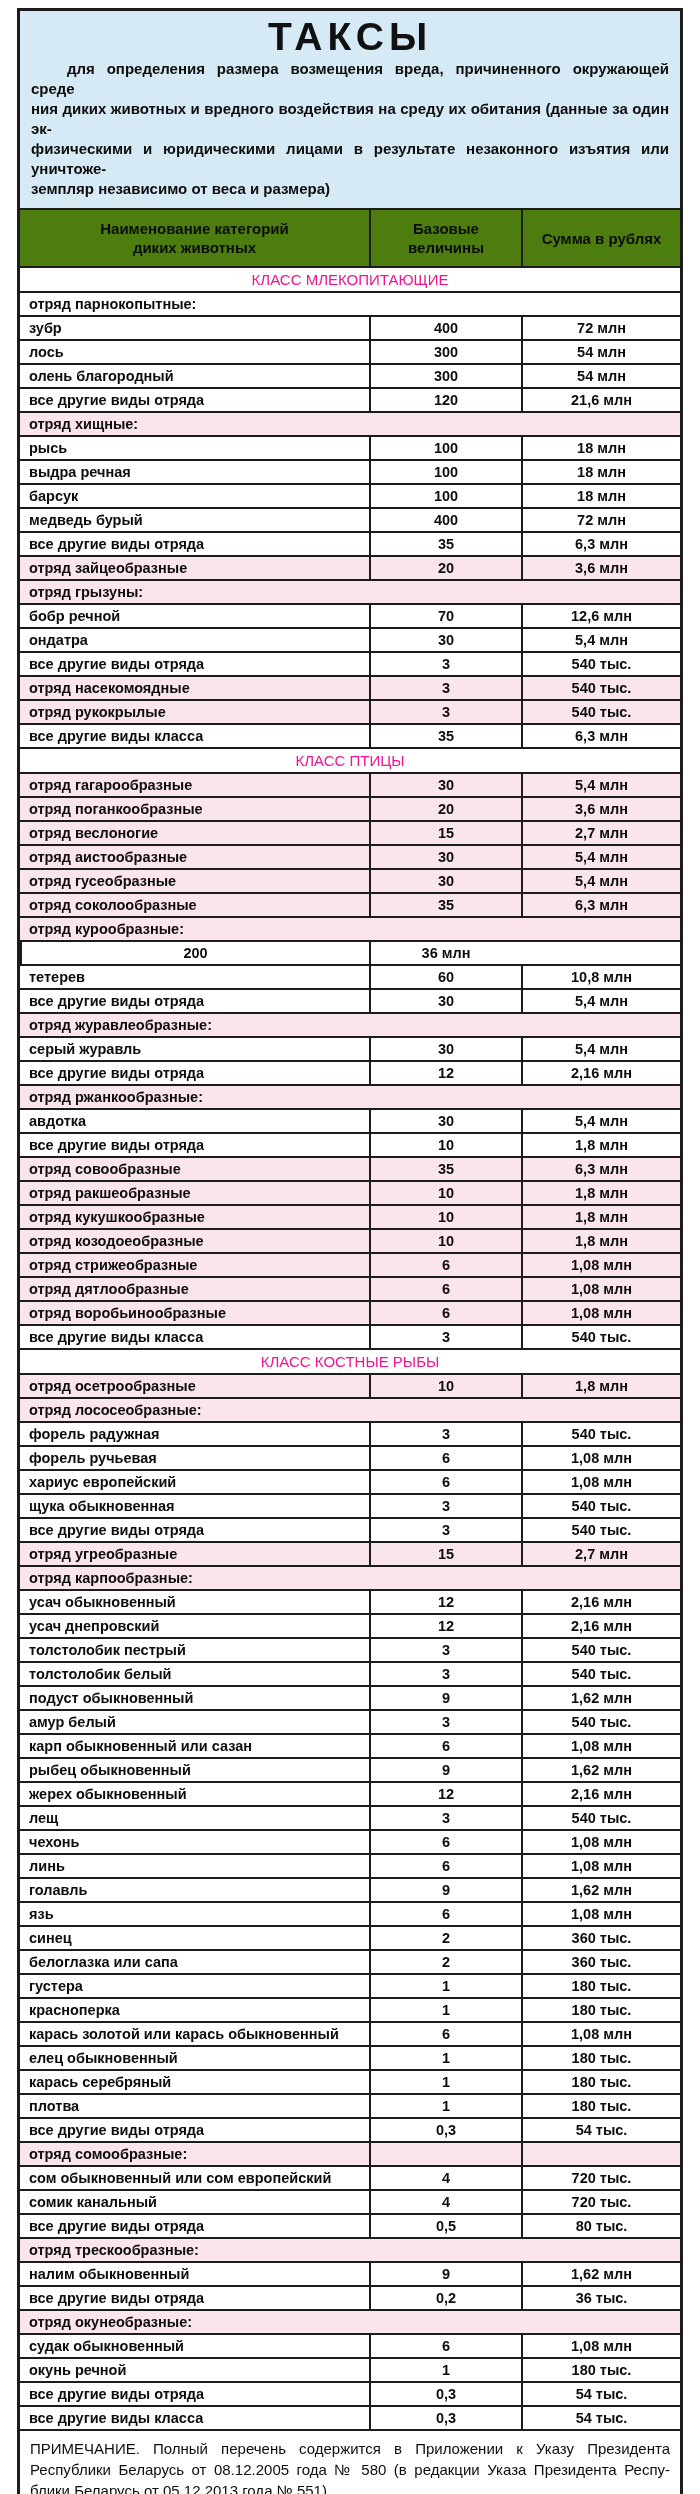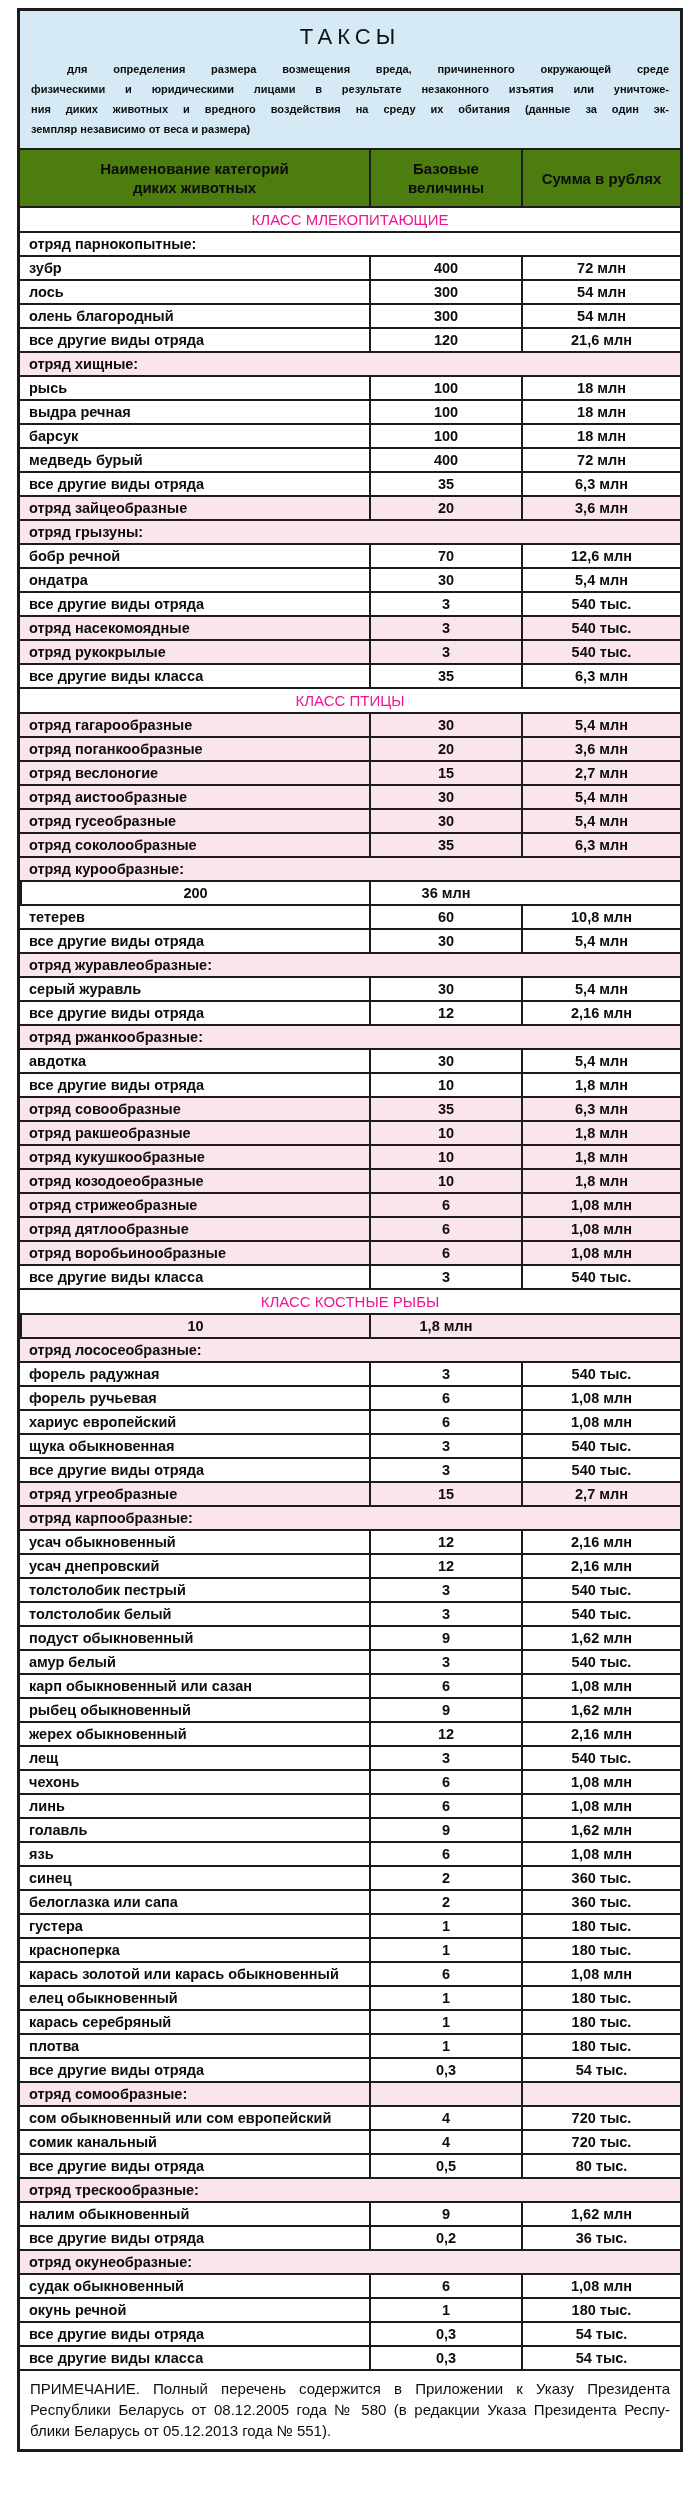--- a/index.html
+++ b/index.html
@@ -18,25 +18,25 @@
   .tbl{
     position:absolute;left:17px;top:8px;width:666px;
     border:3px solid var(--border);background:#fff;
   }
   
   .head-blue{
     background:var(--blue);
     padding:8px 11px 9px 11px;
   }
   .doc-title{
-    text-align:center;font-size:22px;line-height:36px;font-weight:400;
+    text-align:center;font-size:39px;line-height:36px;font-weight:700;
     letter-spacing:5px;color:#111;margin-bottom:4px;
   }
   .intro-line{
-    font-size:11px;line-height:20px;font-weight:700;
+    font-size:15px;line-height:20px;font-weight:700;
     text-align:justify;text-align-last:justify;white-space:normal;
   }
   .intro-line.first{text-indent:36px;}
   .intro-line.last{text-align-last:left;}
   
   .colhead{
     display:grid;grid-template-columns:349px 152px 1fr;
     border-top:2px solid var(--border);
     background:#4d7c0f;
   }
@@ -78,22 +78,22 @@
   .note-line.last{text-align-last:left;}
 </style>
 </head>
 <body>
 
 <div class="tbl">
   <div class="head-blue">
     <div class="doc-title">ТАКСЫ</div>
     <div>
         <div class="intro-line first">для определения размера возмещения вреда, причиненного окружающей среде</div>
+        <div class="intro-line">ния диких животных и вредного воздействия на среду их обитания (данные за один эк-</div>
         <div class="intro-line">физическими и юридическими лицами в результате незаконного изъятия или уничтоже-</div>
-        <div class="intro-line">ния диких животных и вредного воздействия на среду их обитания (данные за один эк-</div>
         <div class="intro-line last">земпляр независимо от веса и размера)</div>
       </div>
   </div>
   <div class="colhead">
     <div class="hcell">Наименование категорий
 диких животных</div>
     <div class="hcell">Базовые
 величины</div>
     <div class="hcell">Сумма в рублях</div>
   </div>
@@ -297,20 +297,21 @@
         <div class="cell num">6</div>
         <div class="cell num">1,08 млн</div>
       </div>
       <div class="row">
         <div class="cell name">все другие виды класса</div>
         <div class="cell num">3</div>
         <div class="cell num">540 тыс.</div>
       </div>
       <div class="class-banner">КЛАСС КОСТНЫЕ РЫБЫ</div>
       <div class="row pink">
+        <div class="cell name">отряд осетрообразные</div>
         <div class="cell num">10</div>
         <div class="cell num">1,8 млн</div>
       </div>
       <div class="row pink span">
         <div class="cell name">отряд лососеобразные:</div>
       </div>
       <div class="row">
         <div class="cell name">форель радужная</div>
         <div class="cell num">3</div>
         <div class="cell num">540 тыс.</div>

